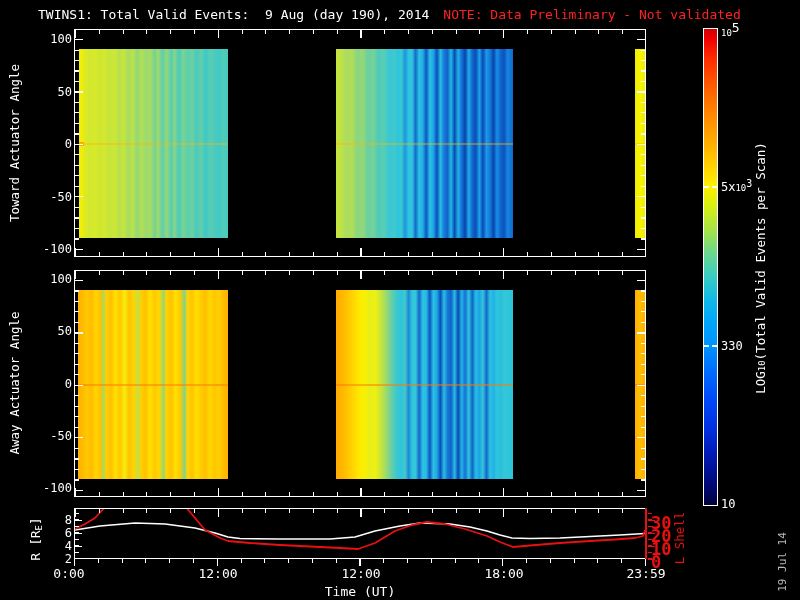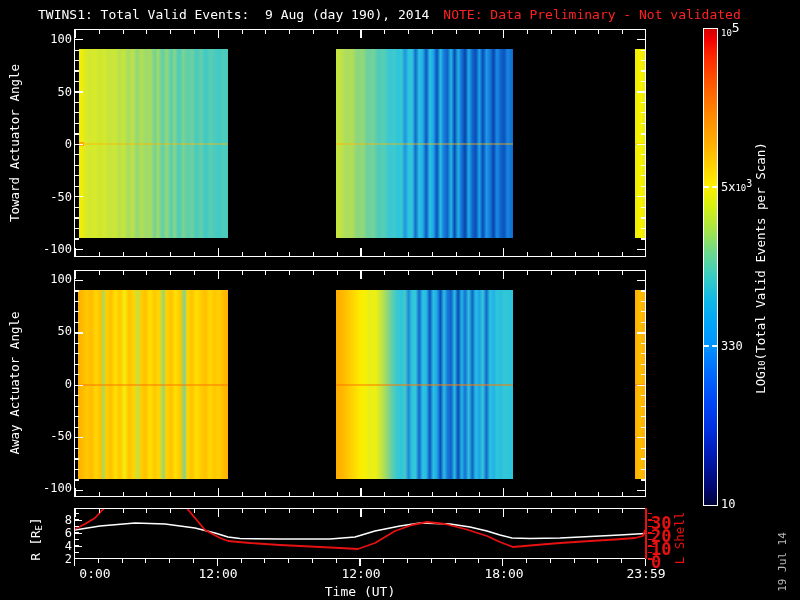--- a/index.html
+++ b/index.html
@@ -131,21 +131,21 @@
   <div class="rtick" style="top:513px">8</div>
   <div class="rtick" style="top:526px">6</div>
   <div class="rtick" style="top:539px">4</div>
   <div class="rtick" style="top:552px">2</div>
 
   <div class="ltick" style="top:513px">30</div>
   <div class="ltick" style="top:526px">20</div>
   <div class="ltick" style="top:539px">10</div>
   <div class="ltick" style="top:552px">0</div>
 
-  <div class="xlab" style="left:65px">0:00</div>
+  <div class="xlab" style="left:39px">0:00</div>
   <div class="xlab" style="left:188px">12:00</div>
   <div class="xlab" style="left:331px">12:00</div>
   <div class="xlab" style="left:474px">18:00</div>
   <div class="xlab" style="left:616px">23:59</div>
   <div class="xtitle">Time (UT)</div>
 
   <div class="cbar">
     <div class="cbdash" style="top:157px"></div>
     <div class="cbdash" style="top:316px"></div>
   </div>

